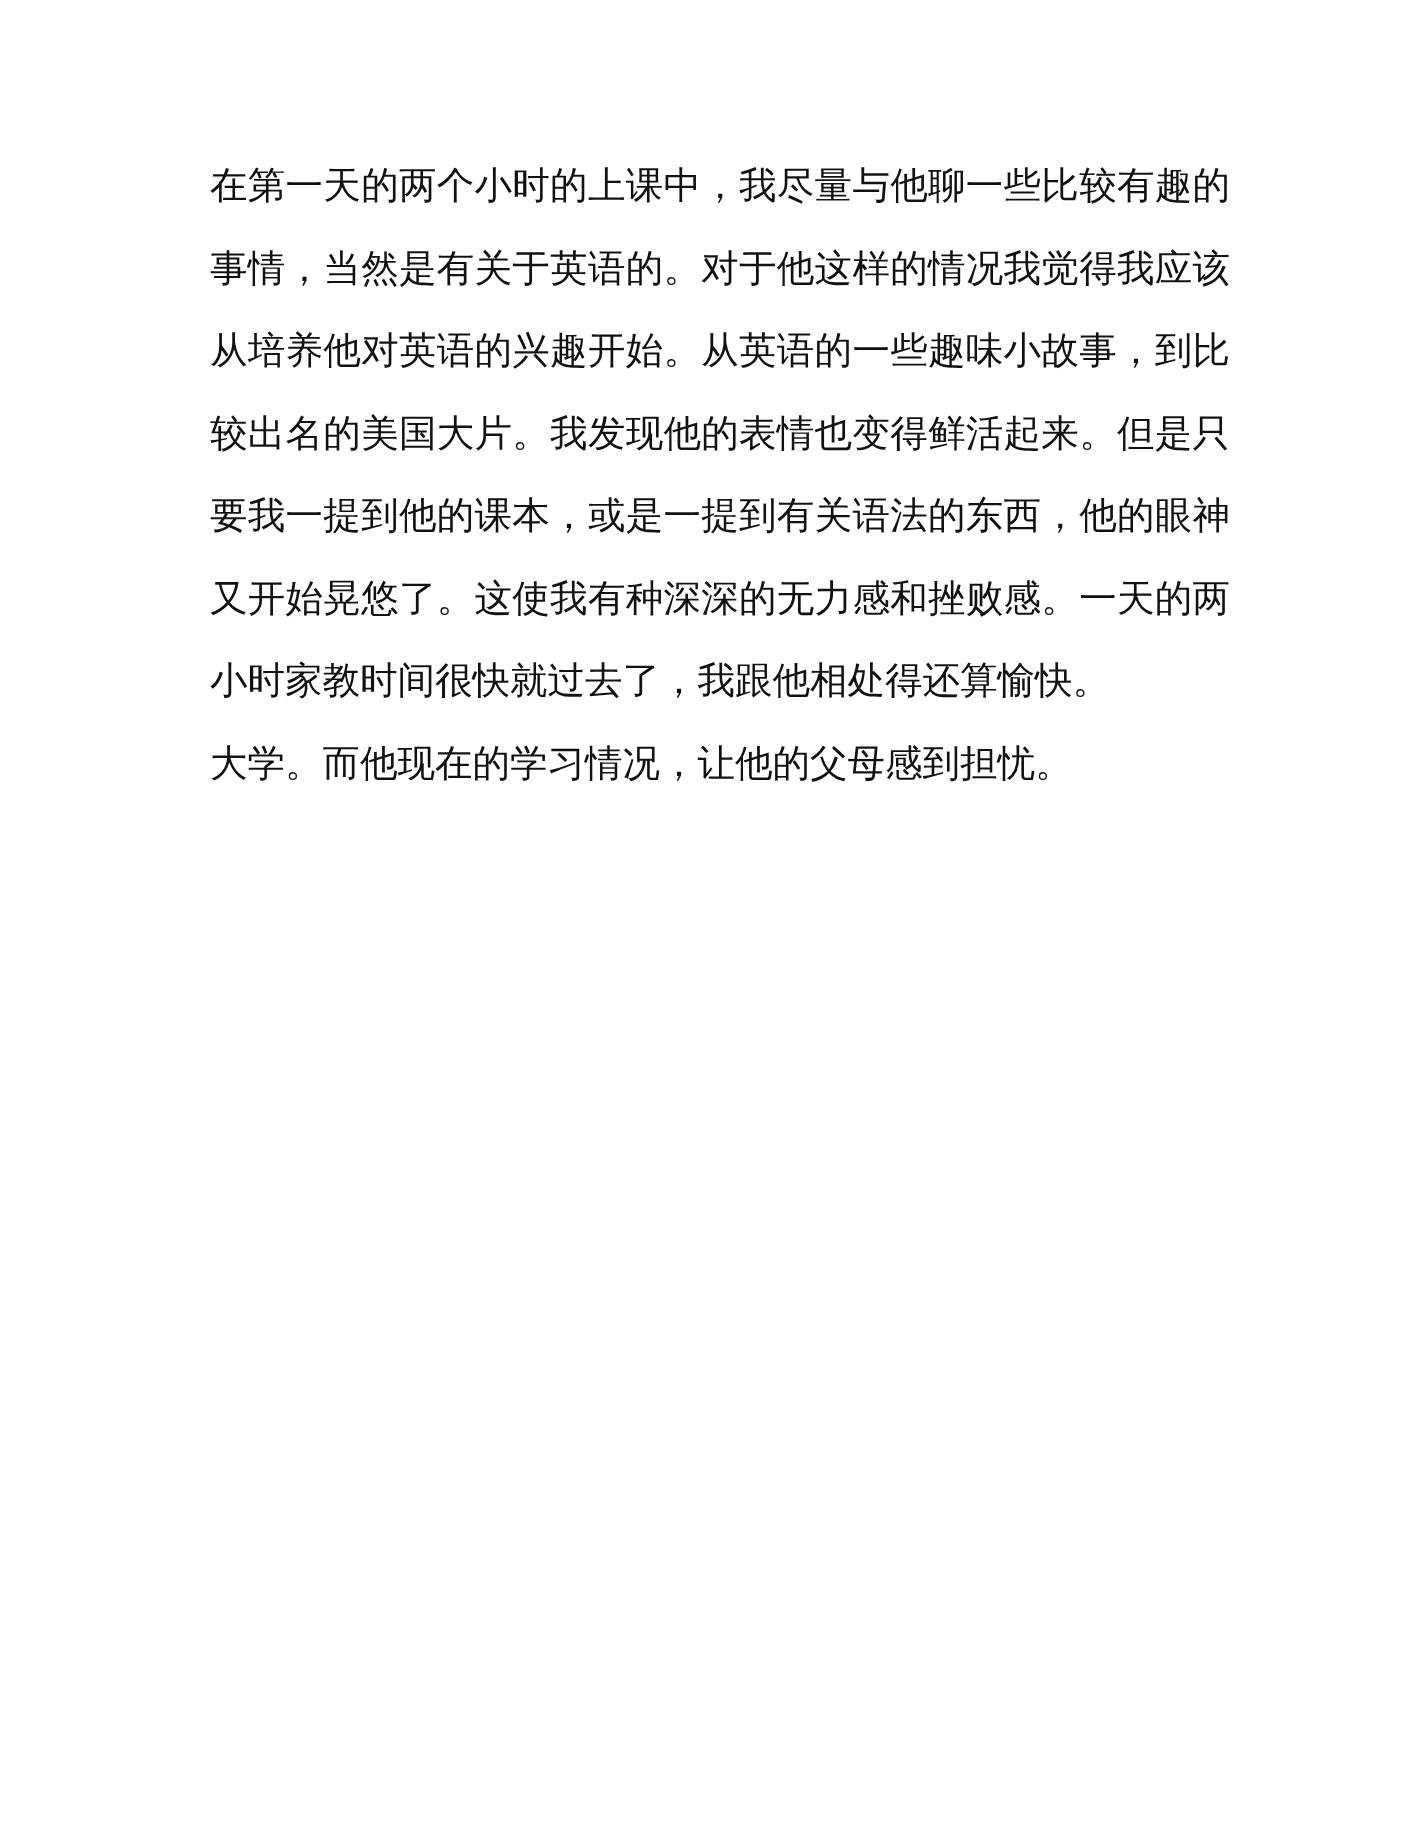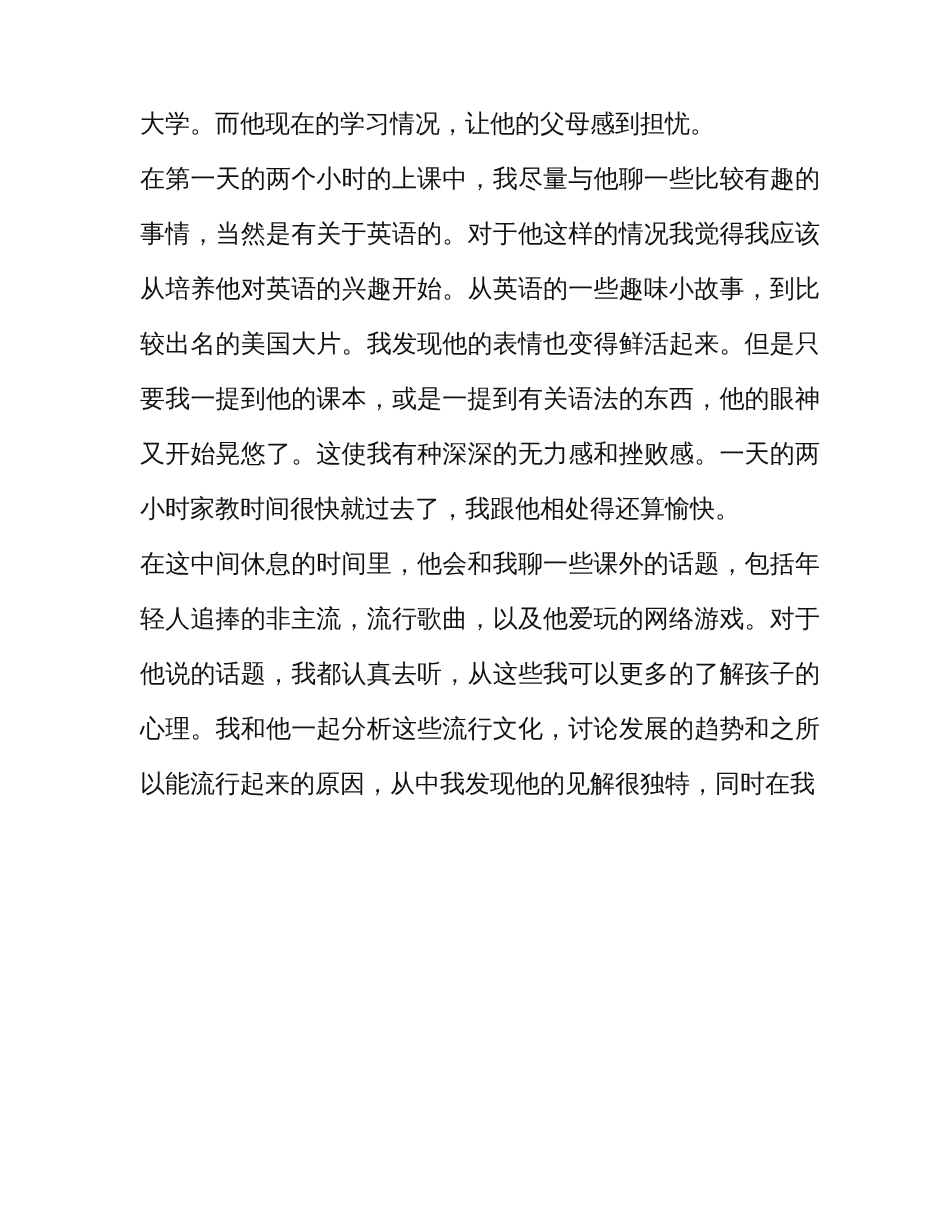--- a/index.html
+++ b/index.html
@@ -40,17 +40,16 @@
   }
   .para + .para {
     margin-top: 0px;
   }
 </style>
 </head>
 <body>
 
 <div class="page">
   <div class="doc-body">
+    <p class="para">在第一天的两个小时的上课中，我尽量与他聊一些比较有趣的事情，当然是有关于英语的。对于他这样的情况我觉得我应该从培养他对英语的兴趣开始。从英语的一些趣味小故事，到比较出名的美国大片。我发现他的表情也变得鲜活起来。但是只要我一提到他的课本，或是一提到有关语法的东西，他的眼神又开始晃悠了。这使我有种深深的无力感和挫败感。一天的两小时家教时间很快就过去了，我跟他相处得还算愉快。</p>
     <p class="para">大学。而他现在的学习情况，让他的父母感到担忧。</p>
-    <p class="para">在第一天的两个小时的上课中，我尽量与他聊一些比较有趣的事情，当然是有关于英语的。对于他这样的情况我觉得我应该从培养他对英语的兴趣开始。从英语的一些趣味小故事，到比较出名的美国大片。我发现他的表情也变得鲜活起来。但是只要我一提到他的课本，或是一提到有关语法的东西，他的眼神又开始晃悠了。这使我有种深深的无力感和挫败感。一天的两小时家教时间很快就过去了，我跟他相处得还算愉快。</p>
-    <p class="para">在这中间休息的时间里，他会和我聊一些课外的话题，包括年轻人追捧的非主流，流行歌曲，以及他爱玩的网络游戏。对于他说的话题，我都认真去听，从这些我可以更多的了解孩子的心理。我和他一起分析这些流行文化，讨论发展的趋势和之所以能流行起来的原因，从中我发现他的见解很独特，同时在我</p>
   </div>
 </div>
 
 </body></html>

